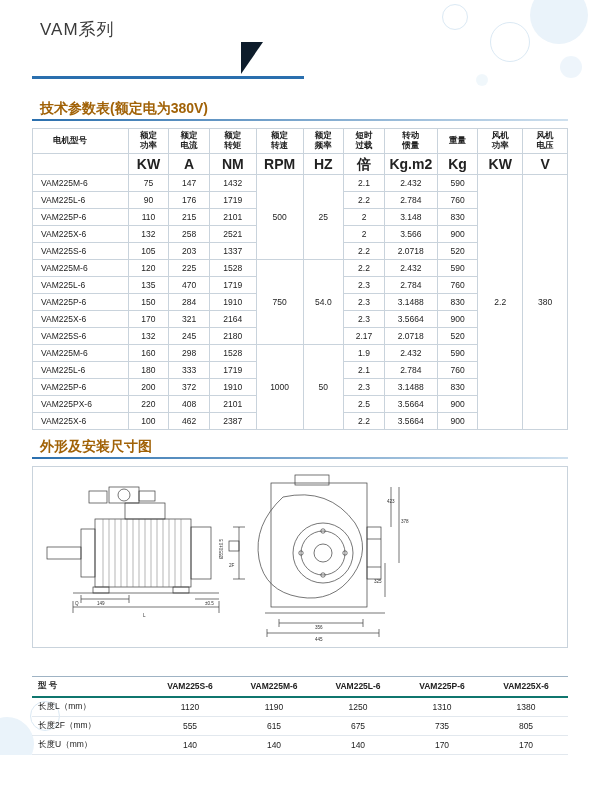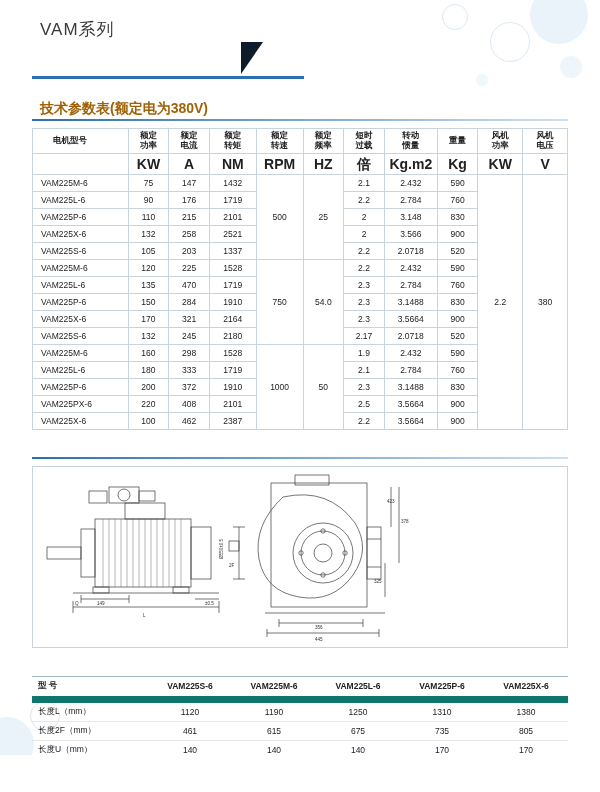--- a/index.html
+++ b/index.html
@@ -98,21 +98,21 @@
     font-size: 8.5px; color: #222;
     border-top: 1px solid #9fb3c4;
     border-bottom: 1px solid #9fb3c4;
   }
   .dim-table td {
     padding: 3px 2px;
     text-align: center;
     height: 16px;
   }
   .dim-table .rowlabel { text-align: left; padding-left: 6px; white-space: nowrap; }
-  .dim-table thead td { font-weight: bold; border-bottom: 7px solid #0f766e; padding-bottom: 4px; }
+  .dim-table thead td { font-weight: bold; border-bottom: 2px solid #0f766e; padding-bottom: 4px; }
   .dim-table tbody tr td { border-bottom: 1px solid #e2e8ee; text-align: center; }
   .dim-table tbody tr:last-child td { border-bottom: none; }
 </style>
 </head>
 <body>
 
 <div class="page">
 
   <div class="bubbles">
     <div class="bubble" style="width:58px;height:58px;left:150px;top:-14px;"></div>
@@ -346,20 +346,21 @@
           <td>100</td>
           <td>462</td>
           <td>2387</td>
           <td>2.2</td>
           <td>3.5664</td>
           <td>900</td>
         </tr>
       </tbody>
   </table>
 
+  <div class="sec-head" style="left:40px; top:438px;">外形及安装尺寸图</div>
   <div class="sec-rule" style="left:32px; top:457px; width:536px;"></div>
 
   <div class="draw-box">
     <svg class="draw-svg" width="534" height="180" viewBox="0 0 534 180">
       <g stroke="#3b3b3b" fill="none" stroke-width="0.7">
 
         <rect x="14" y="80" width="34" height="12"></rect>
 
         <rect x="48" y="62" width="14" height="48"></rect>
 
@@ -481,21 +482,21 @@
         <tr>
           <td class="rowlabel">长度L（mm）</td>
           <td>1120</td>
           <td>1190</td>
           <td>1250</td>
           <td>1310</td>
           <td>1380</td>
         </tr>
         <tr>
           <td class="rowlabel">长度2F（mm）</td>
-          <td>461</td>
+          <td>555</td>
           <td>615</td>
           <td>675</td>
           <td>735</td>
           <td>805</td>
         </tr>
         <tr>
           <td class="rowlabel">长度U（mm）</td>
           <td>140</td>
           <td>140</td>
           <td>140</td>

